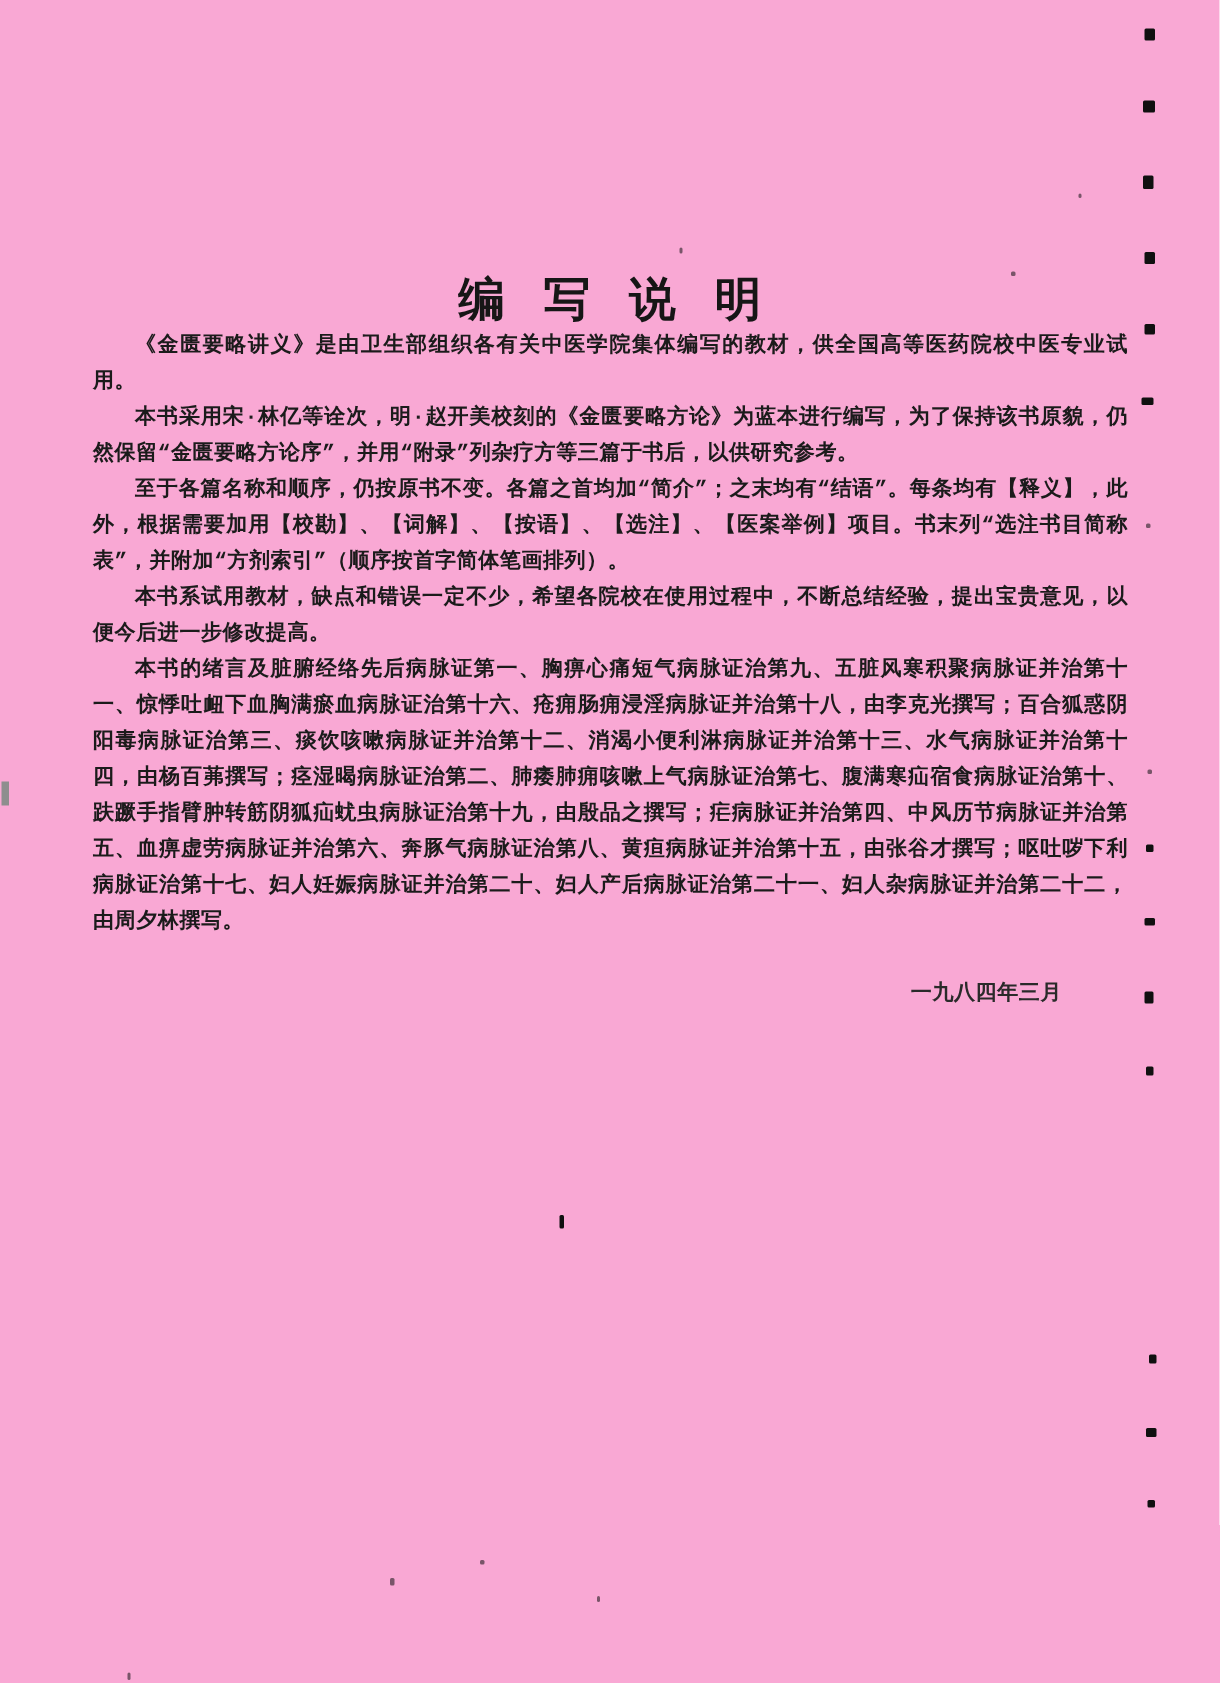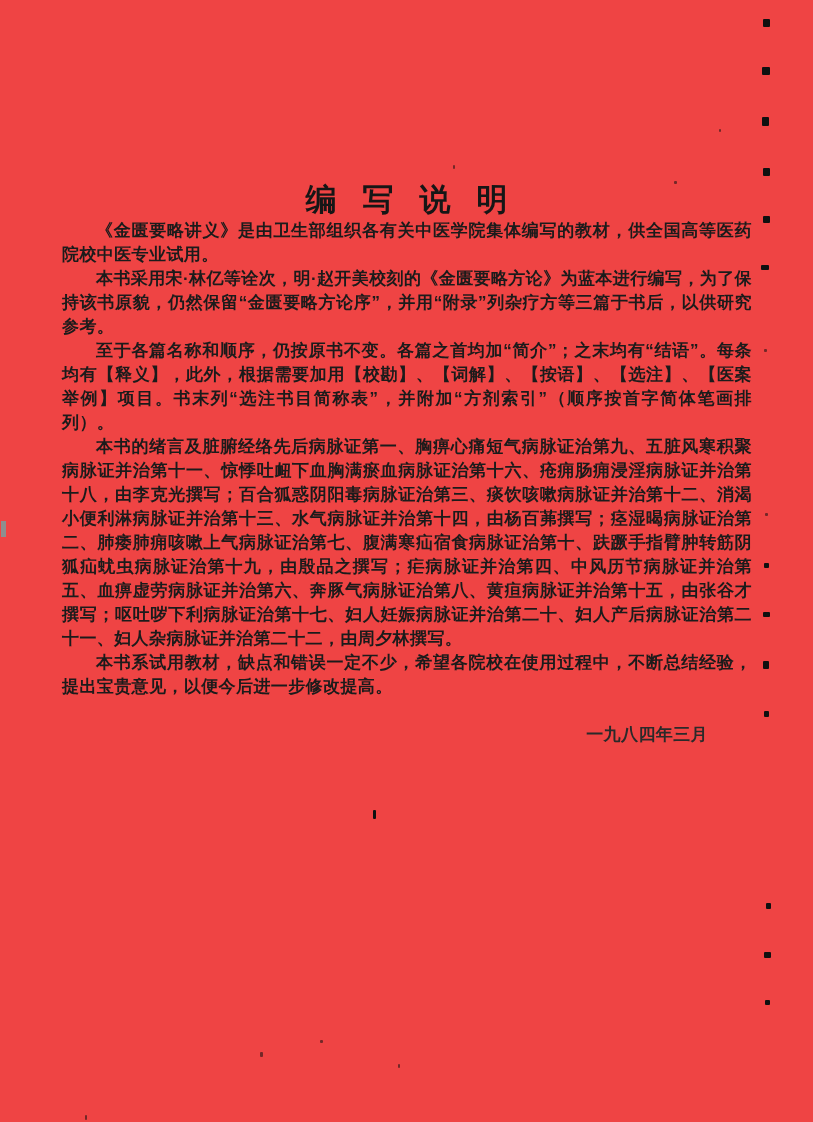--- a/index.html
+++ b/index.html
@@ -4,44 +4,44 @@
 <style>
   html, body {
     margin: 0;
     padding: 0;
     background: #ffffff;
   }
   .page {
     position: relative;
     width: 813px;
     height: 1122px;
-    background: #ef4444;
+    background: #f9a8d4;
     overflow: hidden;
-    font-family: Liberation Sans, sans-serif;
+    font-family: Liberation Mono, monospace;
     color: #1b1b1b;
   }
   .doc-title {
     position: absolute;
     top: 158px;
     left: 0;
     width: 100%;
     text-align: center;
     font-size: 31px;
     font-weight: 700;
     letter-spacing: 26px;
     padding-left: 26px;
     box-sizing: border-box;
     color: #161616;
   }
   .body-block {
     position: absolute;
     top: 219px;
     left: 62px;
     width: 690px;
-    font-size: 17px;
+    font-size: 14px;
     line-height: 24px;
     font-weight: 600;
     text-align: justify;
     letter-spacing: 0.4px;
   }
   .para {
     margin: 0;
     text-indent: 2em;
   }
   .date-line {
@@ -69,22 +69,22 @@
 <body>
 
 <div class="page">
 
   <h1 class="doc-title">编写说明</h1>
 
   <div class="body-block">
     <p class="para">《金匮要略讲义》是由卫生部组织各有关中医学院集体编写的教材，供全国高等医药院校中医专业试用。</p>
     <p class="para">本书采用宋·林亿等诠次，明·赵开美校刻的《金匮要略方论》为蓝本进行编写，为了保持该书原貌，仍然保留“金匮要略方论序”，并用“附录”列杂疗方等三篇于书后，以供研究参考。</p>
     <p class="para">至于各篇名称和顺序，仍按原书不变。各篇之首均加“简介”；之末均有“结语”。每条均有【释义】，此外，根据需要加用【校勘】、【词解】、【按语】、【选注】、【医案举例】项目。书末列“选注书目简称表”，并附加“方剂索引”（顺序按首字简体笔画排列）。</p>
+    <p class="para">本书系试用教材，缺点和错误一定不少，希望各院校在使用过程中，不断总结经验，提出宝贵意见，以便今后进一步修改提高。</p>
     <p class="para">本书的绪言及脏腑经络先后病脉证第一、胸痹心痛短气病脉证治第九、五脏风寒积聚病脉证并治第十一、惊悸吐衄下血胸满瘀血病脉证治第十六、疮痈肠痈浸淫病脉证并治第十八，由李克光撰写；百合狐惑阴阳毒病脉证治第三、痰饮咳嗽病脉证并治第十二、消渴小便利淋病脉证并治第十三、水气病脉证并治第十四，由杨百茀撰写；痉湿暍病脉证治第二、肺痿肺痈咳嗽上气病脉证治第七、腹满寒疝宿食病脉证治第十、趺蹶手指臂肿转筋阴狐疝蚘虫病脉证治第十九，由殷品之撰写；疟病脉证并治第四、中风历节病脉证并治第五、血痹虚劳病脉证并治第六、奔豚气病脉证治第八、黄疸病脉证并治第十五，由张谷才撰写；呕吐哕下利病脉证治第十七、妇人妊娠病脉证并治第二十、妇人产后病脉证治第二十一、妇人杂病脉证并治第二十二，由周夕林撰写。</p>
-    <p class="para">本书系试用教材，缺点和错误一定不少，希望各院校在使用过程中，不断总结经验，提出宝贵意见，以便今后进一步修改提高。</p>
     <div class="date-line">一九八四年三月</div>
   </div>
 
   <div class="speck" style="left:763px;top:19px;width:7px;height:8px"></div>
   <div class="speck" style="left:762px;top:67px;width:8px;height:8px"></div>
   <div class="speck" style="left:762px;top:117px;width:7px;height:9px"></div>
   <div class="speck" style="left:763px;top:168px;width:7px;height:8px"></div>
   <div class="speck" style="left:763px;top:216px;width:7px;height:7px"></div>
   <div class="speck" style="left:761px;top:265px;width:8px;height:5px"></div>
   <div class="speck faint" style="left:764px;top:349px;width:3px;height:3px"></div>

